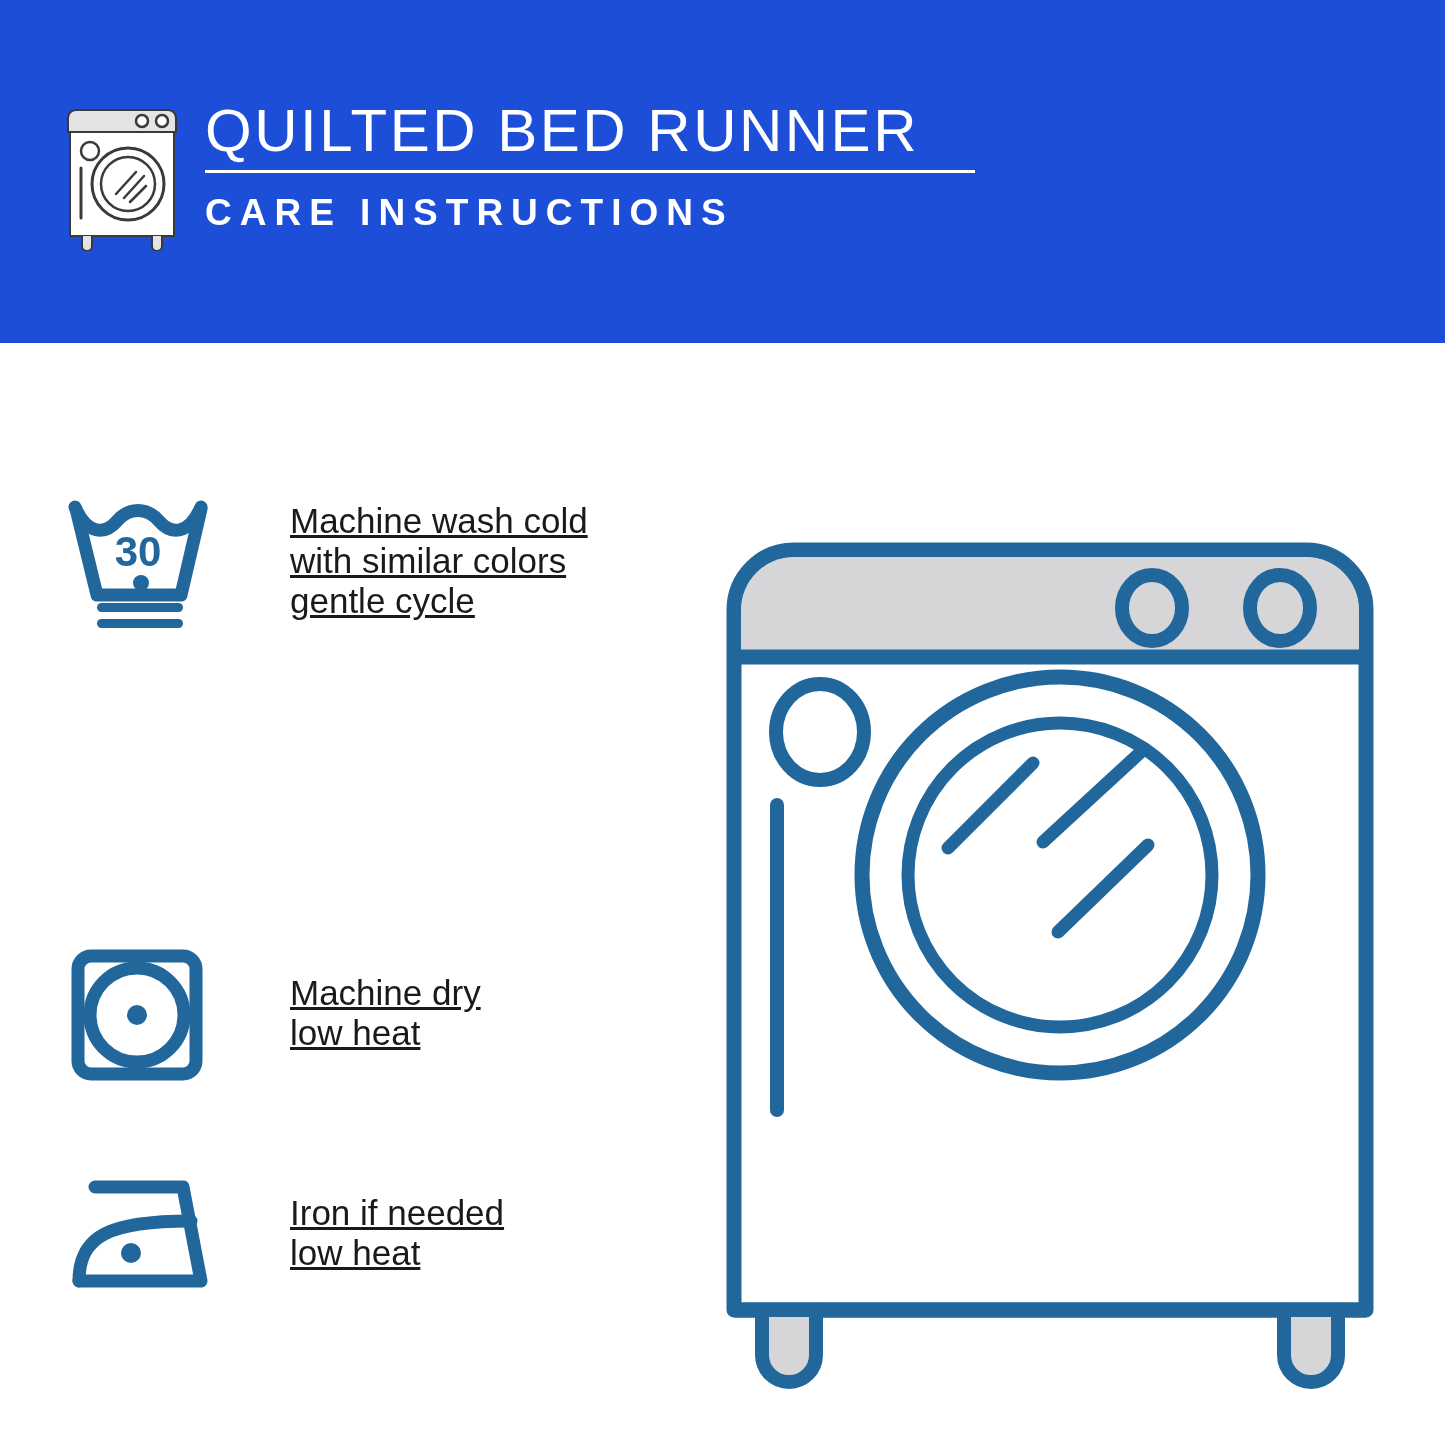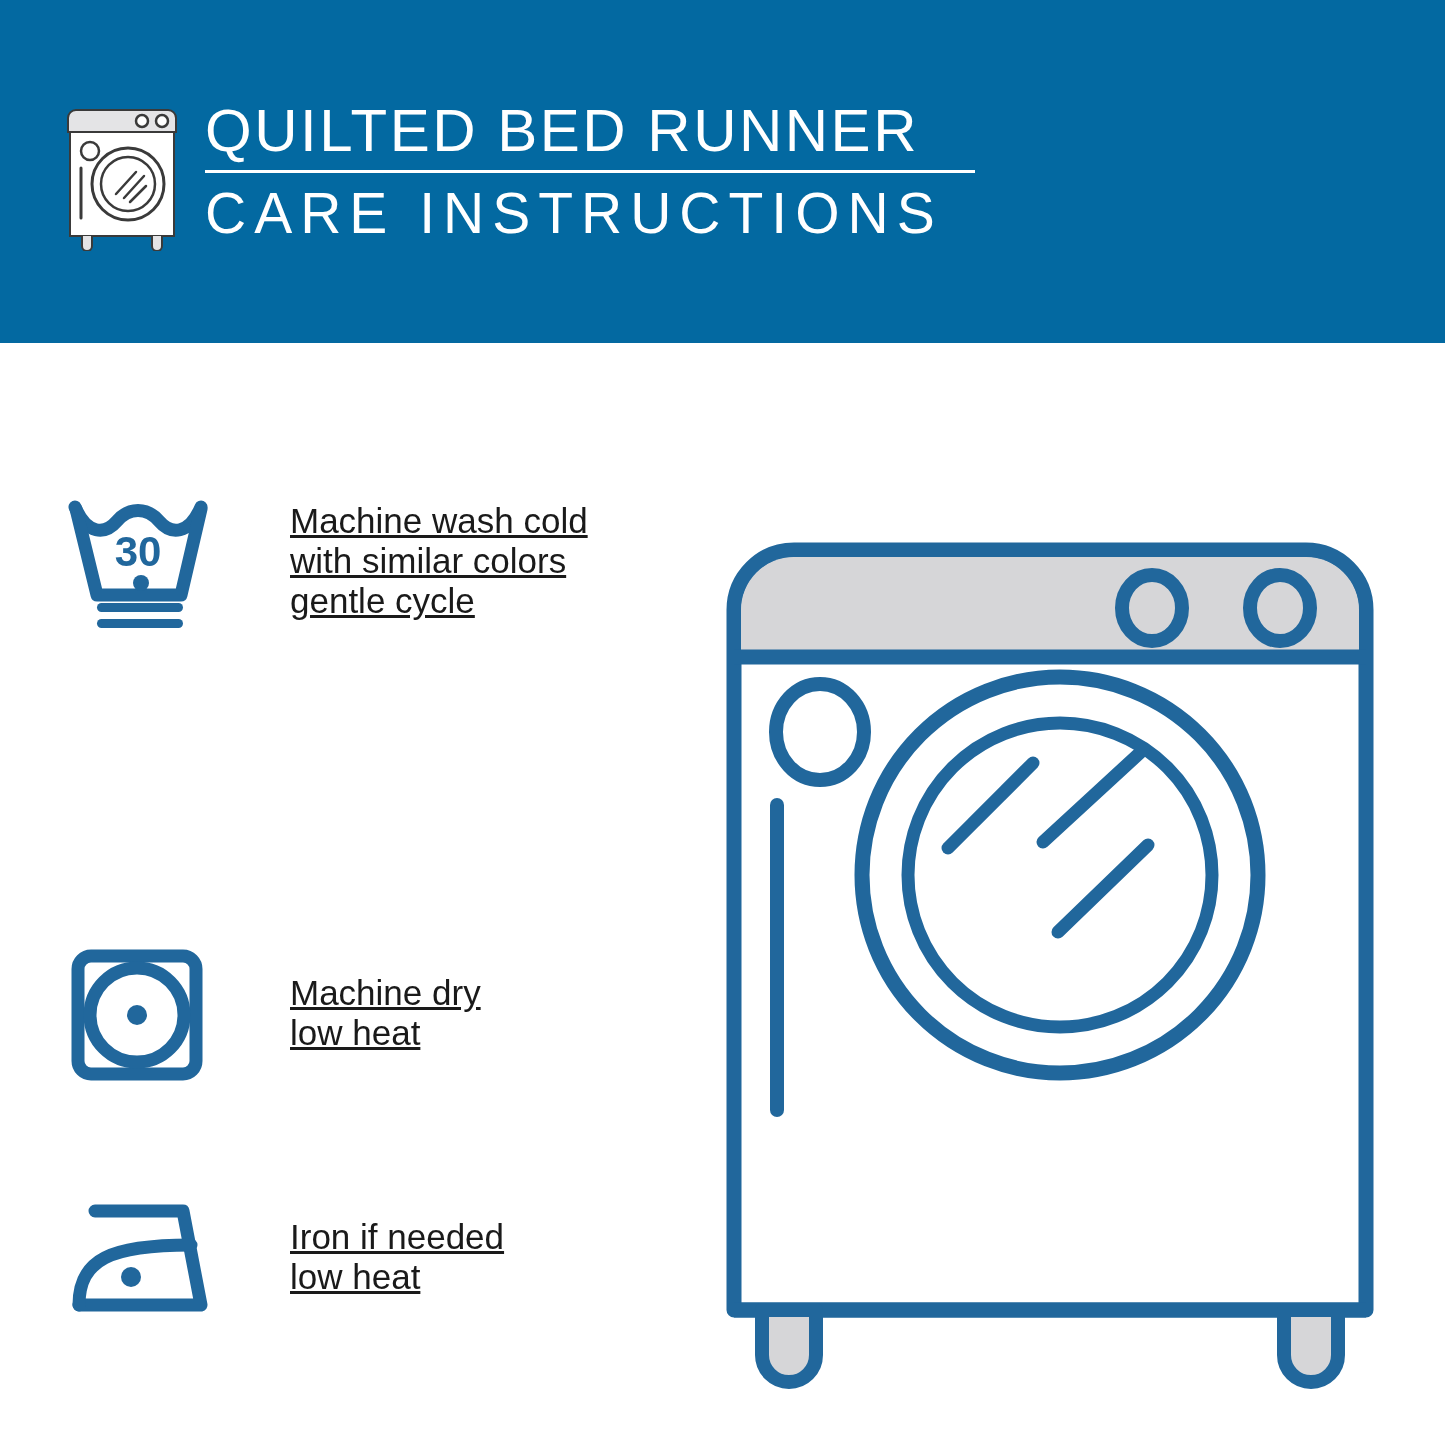--- a/index.html
+++ b/index.html
@@ -18,21 +18,21 @@
     overflow: hidden;
   }
 
   
   #header {
     position: absolute;
     left: 0;
     top: 0;
     width: 1445px;
     height: 343px;
-    background: #0369a1;
+    background: #1d4ed8;
   }
   #header-logo {
     position: absolute;
     left: 66px;
     top: 106px;
     width: 112px;
     height: 145px;
   }
   #header-text {
     position: absolute;
@@ -49,25 +49,25 @@
     white-space: nowrap;
   }
   #title-divider {
     margin-top: 3px;
     margin-bottom: 5px;
     width: 770px;
     height: 3px;
     background: #ffffff;
   }
   #title-sub {
-    font-size: 57px;
+    font-size: 37px;
     line-height: 70px;
     letter-spacing: 8px;
     color: #ffffff;
-    font-weight: 400;
+    font-weight: 700;
     white-space: nowrap;
   }
 
   
   #care-list {
     position: absolute;
     left: 0;
     top: 343px;
     width: 660px;
     height: 1264px;
@@ -92,21 +92,21 @@
     line-height: 40px;
     color: #1a1a1a;
     font-weight: 400;
     white-space: pre-line;
     text-decoration: underline;
   }
 
   #row-wash   { top: 148px; }
   #row-bleach { top: 378px; }
   #row-dry    { top: 600px; }
-  #row-iron   { top: 844px; }
+  #row-iron   { top: 820px; }
 
   
   #machine {
     position: absolute;
     left: 700px;
     top: 460px;
     width: 700px;
     height: 930px;
   }
 </style>

